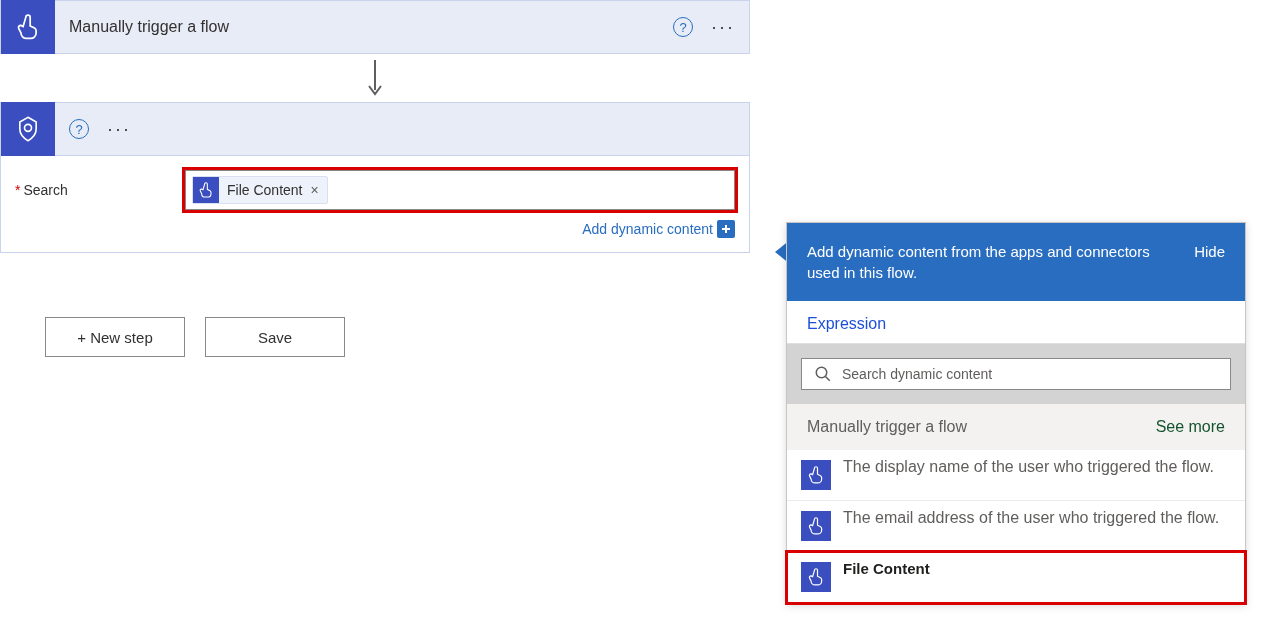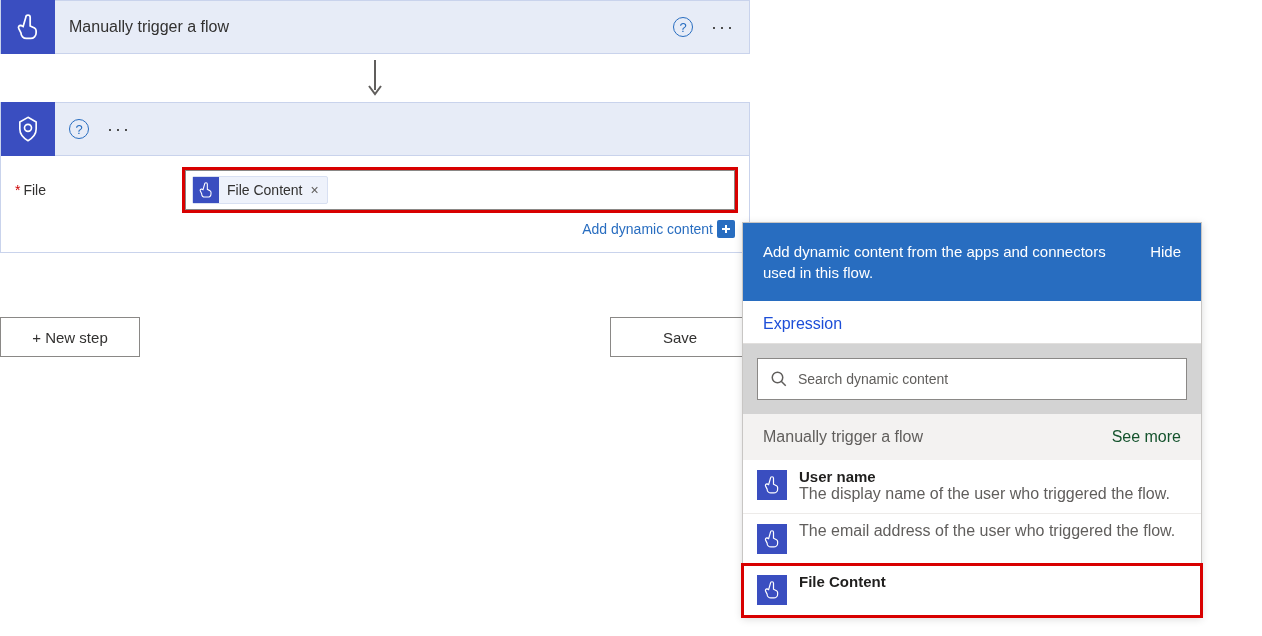--- a/index.html
+++ b/index.html
@@ -109,35 +109,36 @@
     font-size: 14px;
   }
   .dyn-badge {
     width:18px; height:18px; background:#286dc0; color:#fff;
     display:inline-flex;align-items:center;justify-content:center;
     font-weight:600; border-radius:2px; font-size:12px;
   }
 
   .bottom-buttons {
     width: 750px;
-    display:flex; justify-content:space-between; gap: 52px;
+    display:flex; justify-content:flex-start; gap: 20px;
     margin-top: 64px;
+    padding-left: 45px;
   }
   .pa-btn {
     min-width: 140px; height: 40px;
     border:1px solid #8a8886; background:#fff;
     display:flex;align-items:center;justify-content:center;
     font-size: 15px; color:#323130;
     cursor:pointer;
   }
 
   
   .dc-panel {
     position:absolute;
-    left: 742px; top: 222px;
+    left: 786px; top: 222px;
     width: 460px;
     border:1px solid #c8c6c4;
     background:#fff;
     box-shadow: 0 2px 8px rgba(0,0,0,0.15);
     display:flex; flex-direction:column;
   }
   .dc-pointer {
     position:absolute;
     left: 775px; top: 240px;
     width:0;height:0;
@@ -169,21 +170,21 @@
     font-weight:600;
     border-bottom: 3px solid #286dc0;
   }
   .dc-search-wrap {
     background:#d3d3d3;
     padding: 14px;
   }
   .dc-search {
     background:#fff;
     border:1px solid #8a8886;
-    height:42px;
+    height:32px;
     display:flex;align-items:center;
     padding:0 12px; gap:10px;
     color:#605e5c;
   }
   .dc-section {
     background:#f3f2f1;
     padding: 14px 20px;
     display:flex; justify-content:space-between; align-items:center;
     font-size:16px; color:#605e5c;
   }
@@ -244,21 +245,21 @@
       <div class="hdr-icons" style="margin-left:14px;">
         <span class="help-icon">?</span>
         <span class="ellipsis">···</span>
       </div>
     </div>
 
     <div class="action-card">
       <div class="param-row">
         <div class="param-label">
           <span class="req">*</span>
-          <span>File</span>
+          <span>Search</span>
         </div>
         <div class="param-input red-box" style="outline-offset:0;">
           <span class="token">
             <span class="t-icon">
               <svg width="16" height="16" viewBox="0 0 24 24" fill="none">
                 <path d="M10 3 a2 2 0 0 1 4 0 v8 l4 2 a3 3 0 0 1 1.5 2.5 v2 a5 5 0 0 1 -5 5 h-4 a5 5 0 0 1 -5 -5 l-2 -4 a2 2 0 0 1 2 -3 l2 1 Z" stroke="#fff" stroke-width="1.6"></path>
               </svg>
             </span>
             <span>File Content</span>
             <span class="t-x">×</span>
@@ -308,21 +309,20 @@
     <a>See more</a>
   </div>
   <div class="dc-list">
     <div class="dc-item">
       <div class="ic">
         <svg width="18" height="18" viewBox="0 0 24 24" fill="none">
             <path d="M10 3 a2 2 0 0 1 4 0 v8 l4 2 a3 3 0 0 1 1.5 2.5 v2 a5 5 0 0 1 -5 5 h-4 a5 5 0 0 1 -5 -5 l-2 -4 a2 2 0 0 1 2 -3 l2 1 Z" stroke="#fff" stroke-width="1.6"></path>
           </svg>
       </div>
       <div class="txt">
-        <strong>User name</strong>
         <span>The display name of the user who triggered the flow.</span>
       </div>
     </div>
     <div class="dc-item">
       <div class="ic">
         <svg width="18" height="18" viewBox="0 0 24 24" fill="none">
             <path d="M10 3 a2 2 0 0 1 4 0 v8 l4 2 a3 3 0 0 1 1.5 2.5 v2 a5 5 0 0 1 -5 5 h-4 a5 5 0 0 1 -5 -5 l-2 -4 a2 2 0 0 1 2 -3 l2 1 Z" stroke="#fff" stroke-width="1.6"></path>
           </svg>
       </div>
       <div class="txt">

